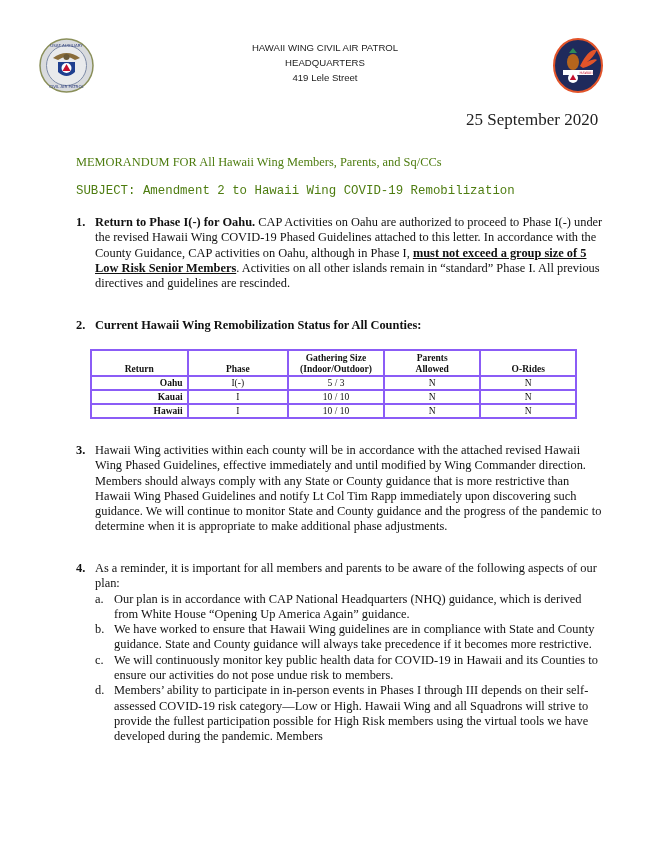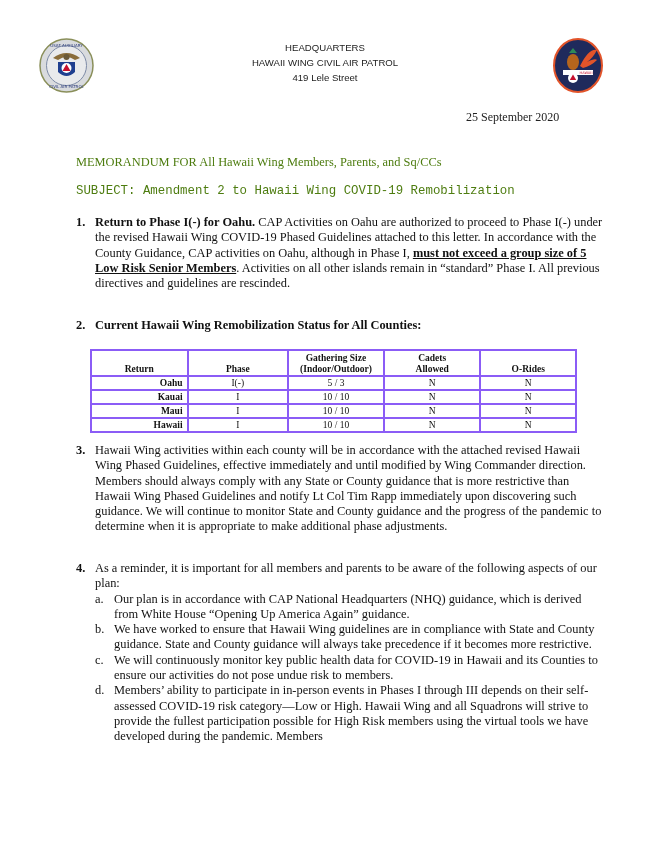--- a/index.html
+++ b/index.html
@@ -3,21 +3,21 @@
 <meta charset="utf-8">
 <style>
   html, body { margin: 0; padding: 0; background: #ffffff; }
   body { width: 650px; height: 841px; position: relative; overflow: hidden; color: #111; }
 
   .seal-left { position: absolute; left: 39px; top: 38px; width: 55px; height: 55px; }
   .seal-right { position: absolute; left: 553px; top: 38px; width: 50px; height: 55px; }
 
   .hq { position: absolute; left: 0; width: 650px; top: 40px; text-align: center;
         font-family: "Liberation Sans", sans-serif; font-size: 9.6px; line-height: 15px; color: #222; }
-  .date { position: absolute; left: 466px; top: 110px; font-family: "Liberation Serif", serif; font-size: 12px; color: #222; }
+  .date { position: absolute; left: 466px; top: 110px; font-family: "Liberation Serif", serif; font-size: 17px; color: #222; }
 
   .doc { position: absolute; left: 76px; width: 530px; font-family: "Liberation Serif", serif; font-size: 12.4px; line-height: 15.3px; color: #4d7c0f; }
   .memo-for { top: 155px; }
   .subject { top: 184px; font-family: Liberation Mono, monospace; }
 
   .para { position: absolute; left: 76px; width: 530px; font-family: "Liberation Serif", serif; font-size: 12.4px; line-height: 15.3px; color: #111; }
   .para .num { position: absolute; left: 0; top: 0; font-weight: bold; }
   .para .body { margin-left: 19px; }
   .p1 { top: 215px; }
   .p2 { top: 318px; }
@@ -46,22 +46,22 @@
   <path d="M14 20 Q27.5 10 41 20 L36 22 Q27.5 16 19 22 Z" fill="#8a6d3b"></path>
   <circle cx="27.5" cy="19" r="3" fill="#6b5a3a"></circle>
   <path d="M19 24 L36 24 L36 34 Q27.5 42 19 34 Z" fill="#1f3f8f"></path>
   <circle cx="27.5" cy="30" r="5" fill="#ffffff"></circle>
   <path d="M27.5 26 L31.5 33 L23.5 33 Z" fill="#c8102e"></path>
   <text x="27.5" y="9" font-size="4" text-anchor="middle" fill="#2a3a7a" font-family="DejaVu Sans, sans-serif">USAF AUXILIARY</text>
   <text x="27.5" y="50" font-size="4" text-anchor="middle" fill="#2a3a7a" font-family="DejaVu Sans, sans-serif">CIVIL AIR PATROL</text>
 </svg>
 
 <div class="hq">
+  <div>HAWAII WING CIVIL AIR PATROL</div>
   <div>HEADQUARTERS</div>
-  <div>HAWAII WING CIVIL AIR PATROL</div>
   <div>419 Lele Street</div>
 </div>
 
 <svg class="seal-right" viewBox="0 0 50 55">
   <ellipse cx="25" cy="27.5" rx="24" ry="26.5" fill="#1f2a5c" stroke="#e2542a" stroke-width="2"></ellipse>
   <path d="M27 28 Q36 10 44 12 Q40 20 34 24 Q42 20 44 22 Q38 28 30 30 Z" fill="#e2542a"></path>
   <ellipse cx="20" cy="24" rx="6" ry="8" fill="#b5651d"></ellipse>
   <path d="M16 15 L20 10 L24 15 Z" fill="#2e8b57"></path>
   <rect x="10" y="32" width="30" height="5" fill="#ffffff"></rect>
   <text x="33" y="36" font-size="3.6" text-anchor="middle" fill="#c8102e" font-family="DejaVu Sans, sans-serif">HAWAII</text>
@@ -96,43 +96,36 @@
     </colgroup>
   <thead>
     <tr>
       <th class="county-h">Return</th>
       <th>Phase</th>
       <th>
         <div>Gathering Size</div>
         <div>(Indoor/Outdoor)</div>
       </th>
       <th>
-        <div>Cadets</div>
+        <div>Parents</div>
         <div>Allowed</div>
       </th>
       <th>O-Rides</th>
     </tr>
   </thead>
   <tbody>
     <tr>
       <td class="county">Oahu</td>
       <td>I(-)</td>
       <td>5 / 3</td>
       <td>N</td>
       <td>N</td>
     </tr>
     <tr>
       <td class="county">Kauai</td>
-      <td>I</td>
-      <td>10 / 10</td>
-      <td>N</td>
-      <td>N</td>
-    </tr>
-    <tr>
-      <td class="county">Maui</td>
       <td>I</td>
       <td>10 / 10</td>
       <td>N</td>
       <td>N</td>
     </tr>
     <tr>
       <td class="county">Hawaii</td>
       <td>I</td>
       <td>10 / 10</td>
       <td>N</td>

